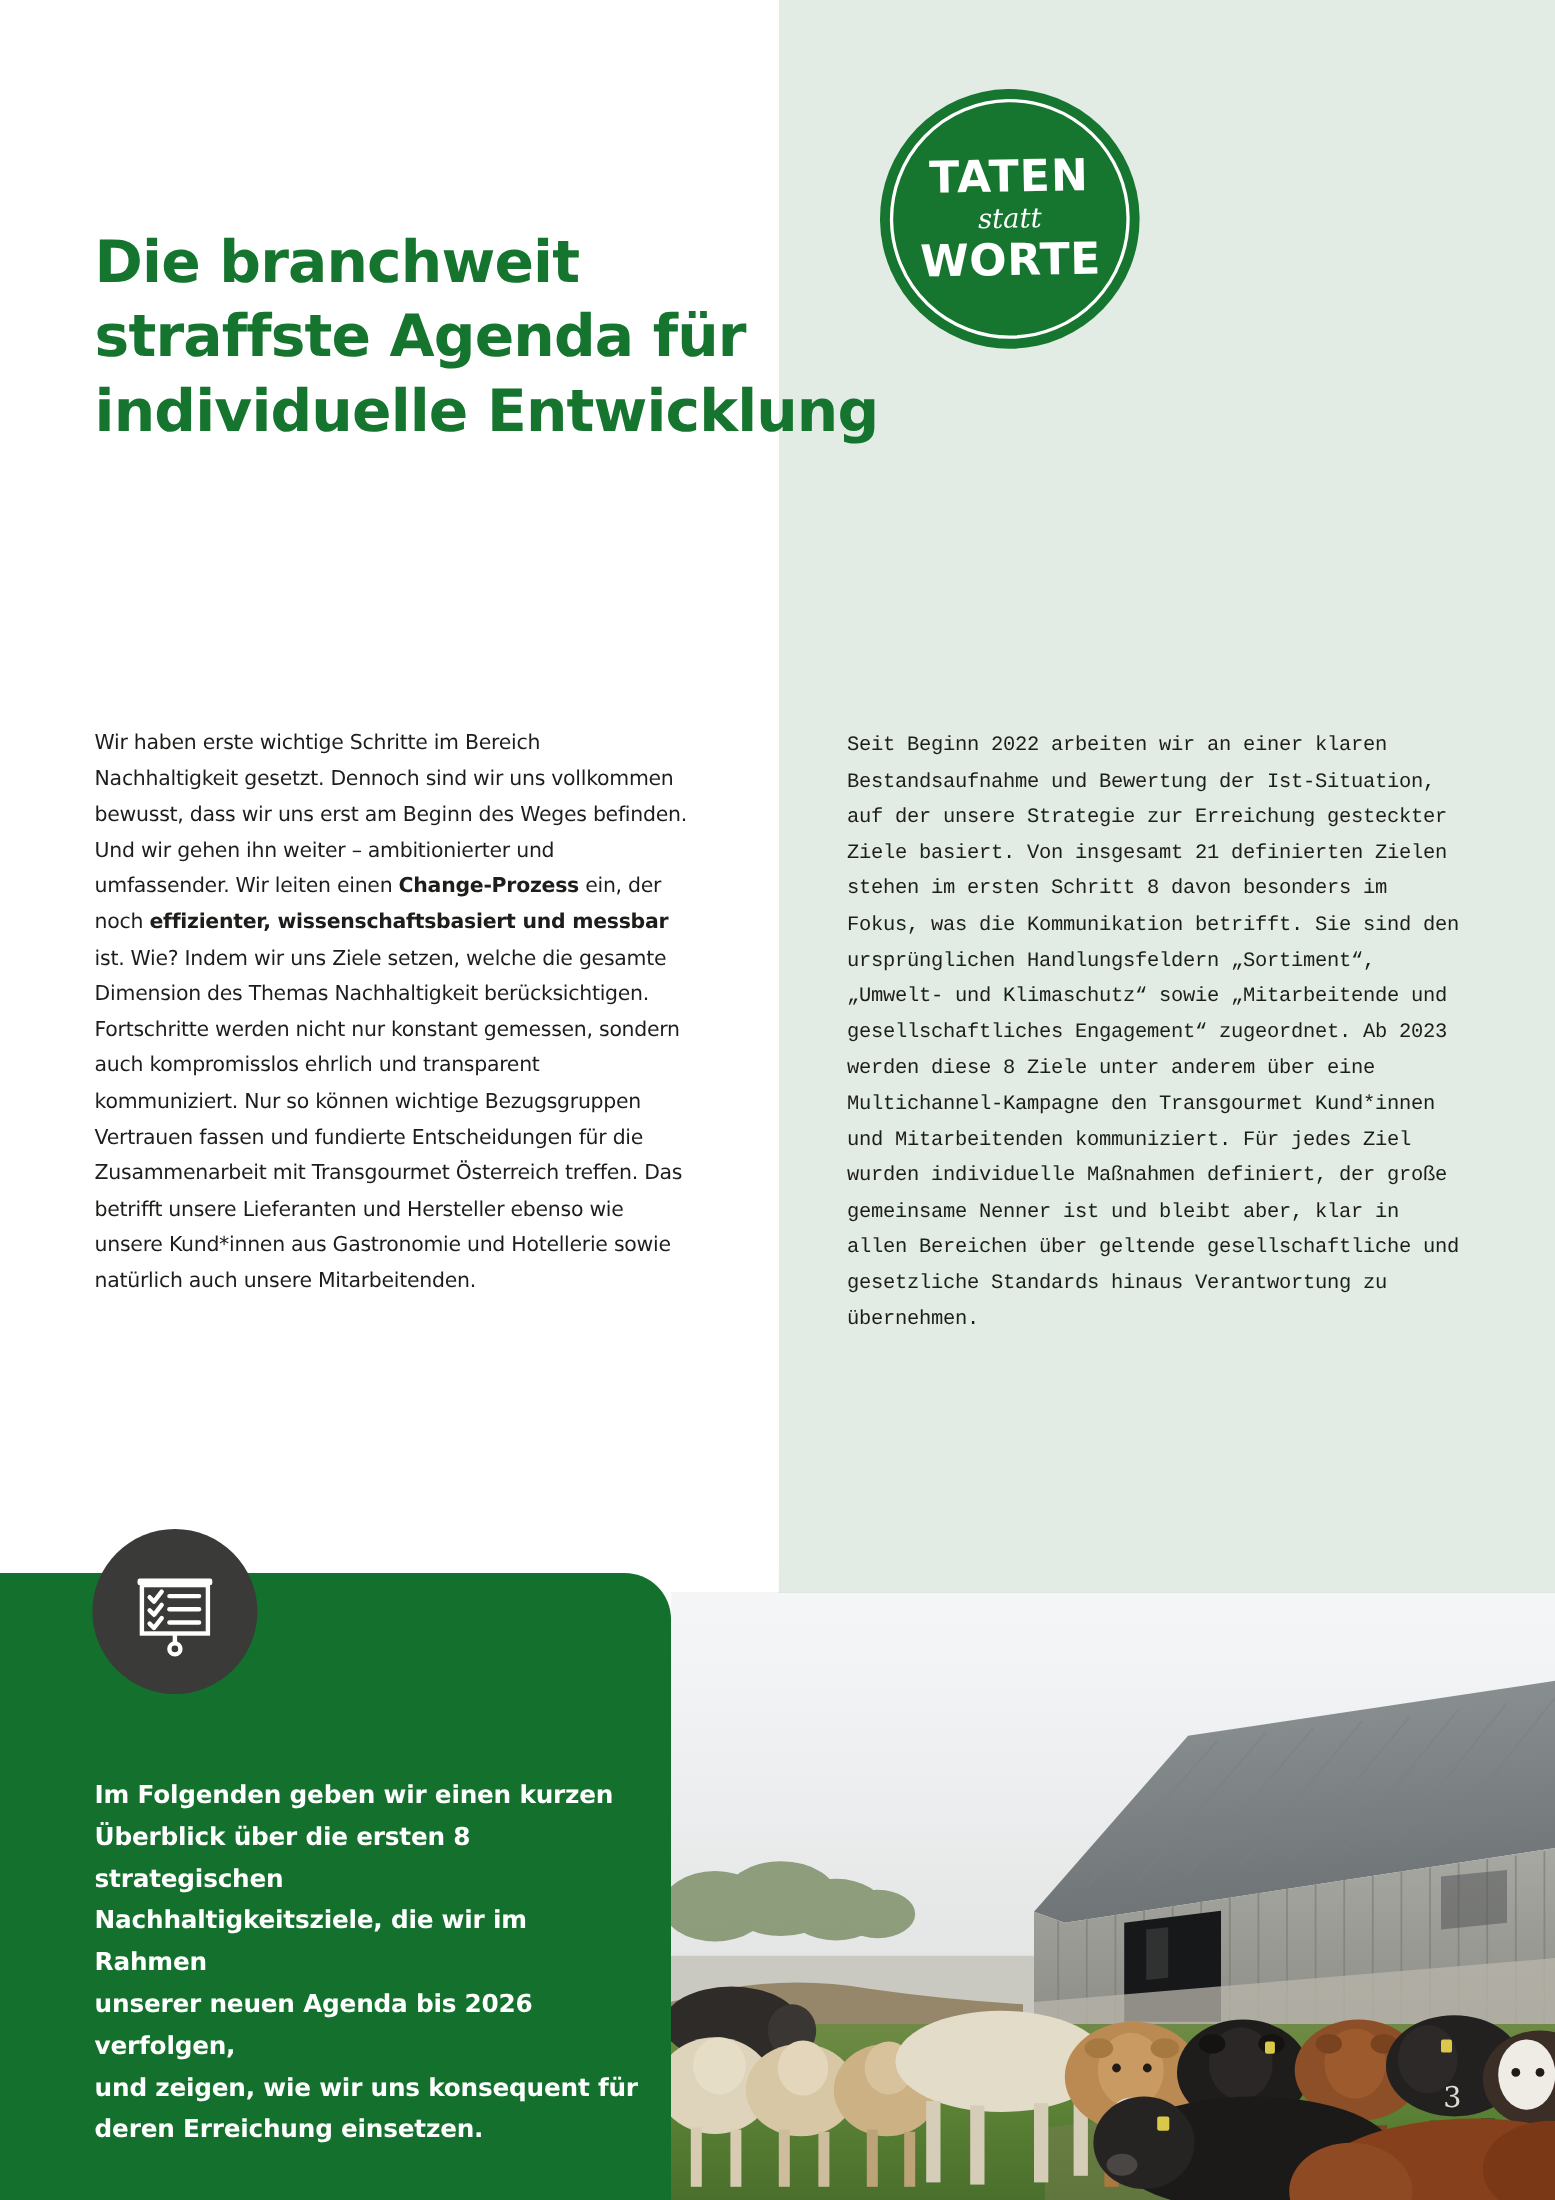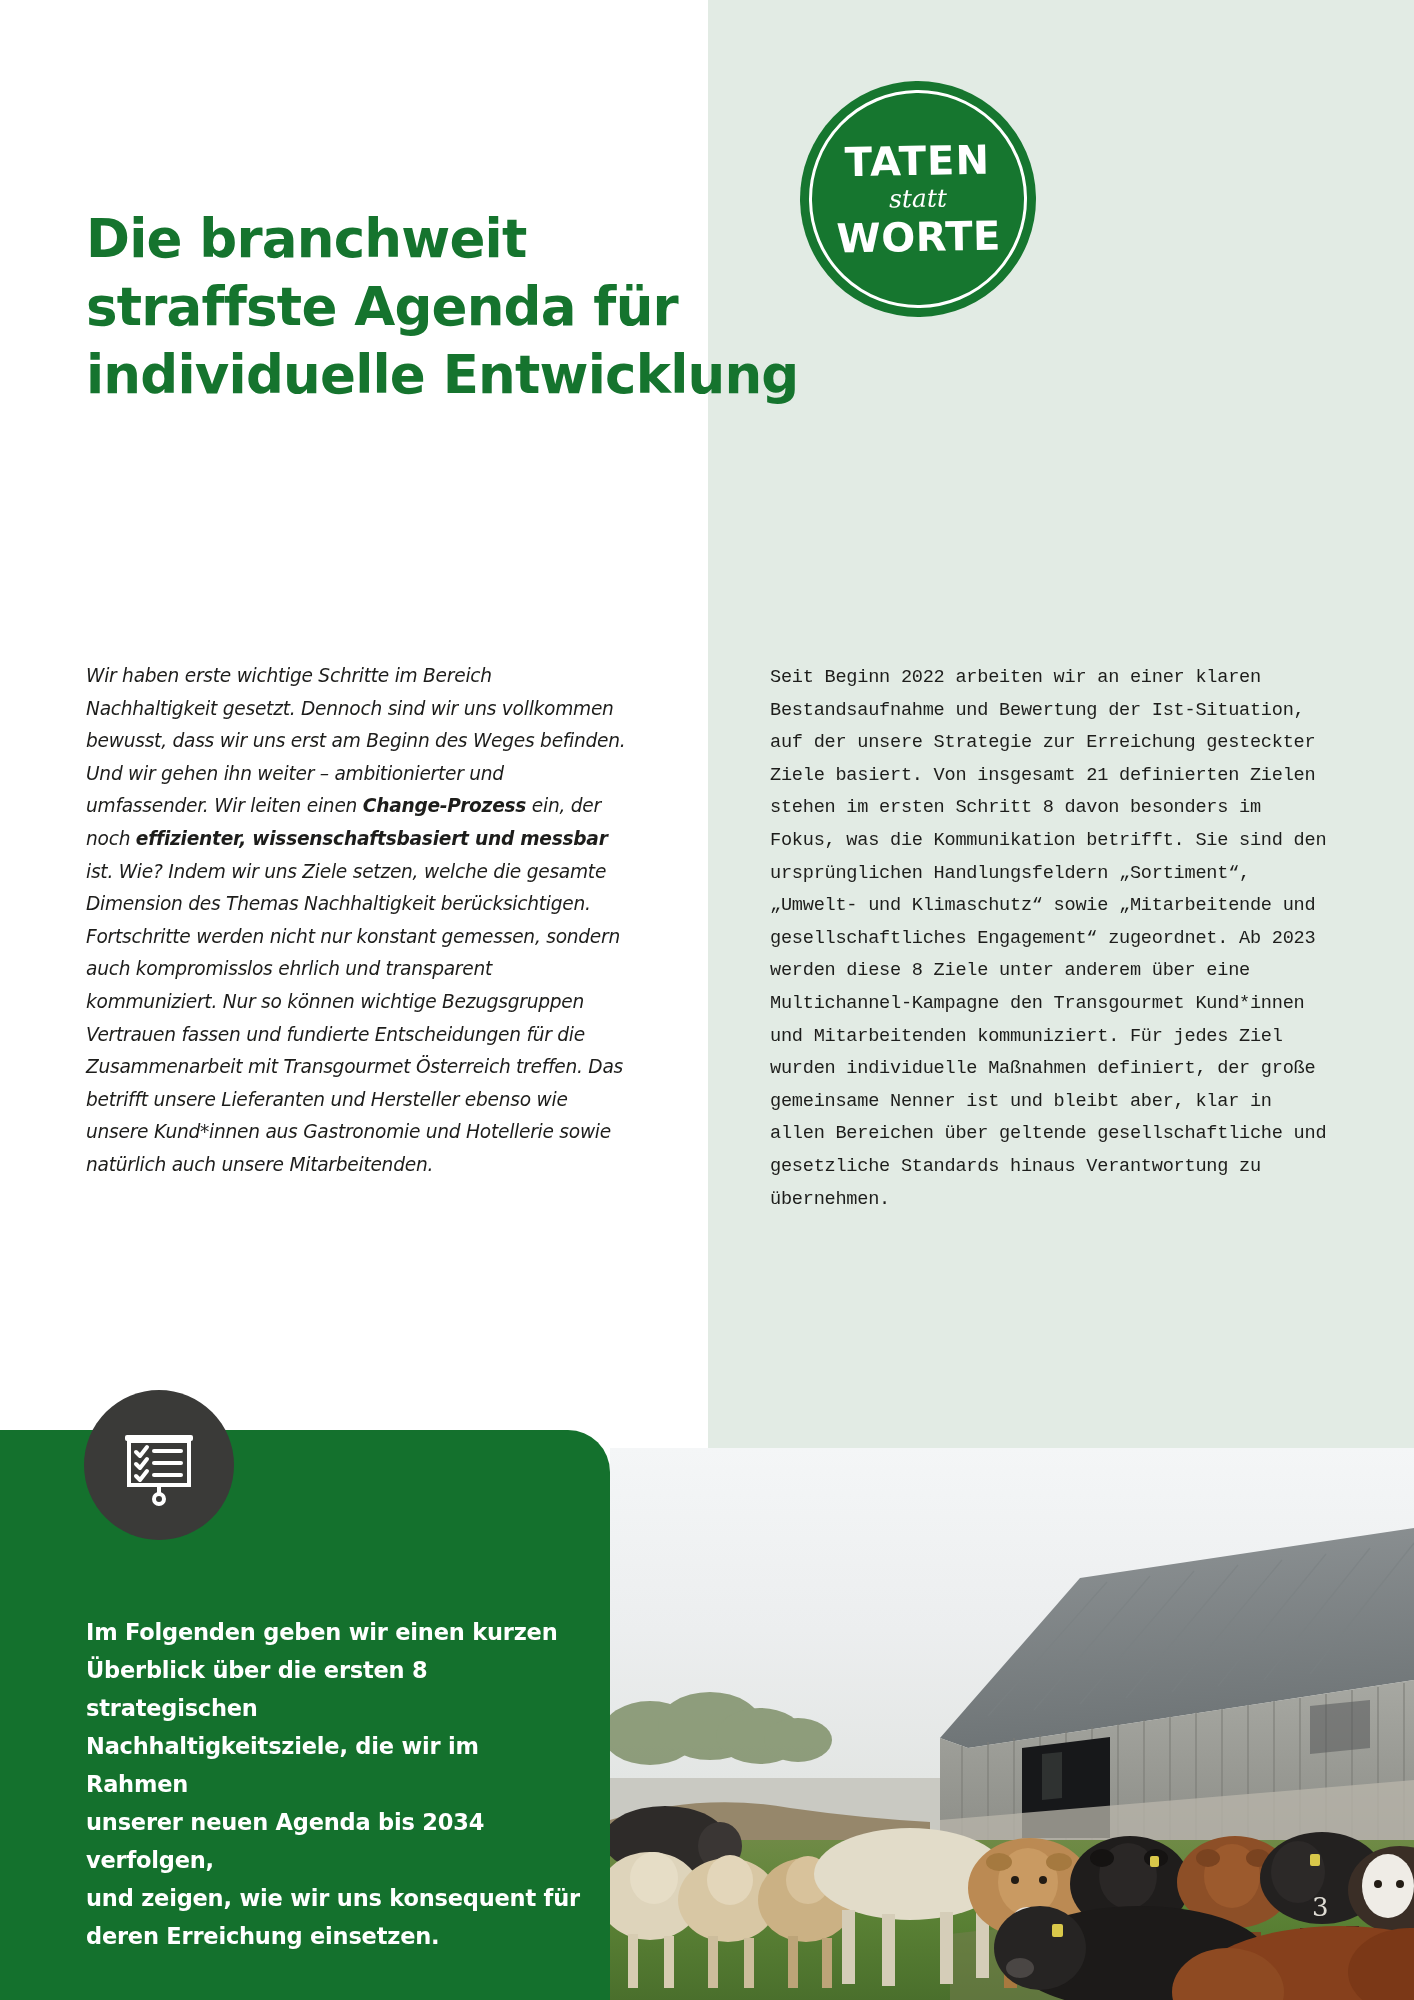--- a/index.html
+++ b/index.html
@@ -67,21 +67,21 @@
 
   
   .col{
     position:absolute;
     font-size:18.6px;
     line-height:32.6px;
     color:#1d1d1b;
     font-family:"DejaVu Sans", sans-serif;
     letter-spacing:-0.25px;
   }
-  .col-left{ left:86px; top:660px; width:540px;font-style:italic; }
+  .col-left{ left:86px; top:660px; width:540px; }
   .col-right{ left:770px; top:662px; width:560px;font-family:Liberation Mono, monospace; }
   .col b{ font-weight:700; }
 
   
   .callout{
     position:absolute; left:0; top:1430px;
     width:610px; height:570px;
     background:#14712d;
     border-top-right-radius:42px;
   }
@@ -163,21 +163,21 @@
 
     <rect x="39" y="30" width="31" height="4" rx="2" fill="#ffffff"></rect>
     <rect x="39" y="42" width="31" height="4" rx="2" fill="#ffffff"></rect>
     <rect x="39" y="54" width="31" height="4" rx="2" fill="#ffffff"></rect>
   </svg>
 </div>
 
 <p class="callout-text">Im Folgenden geben wir einen kurzen
 Überblick über die ersten 8 strategischen
 Nachhaltigkeitsziele, die wir im Rahmen
-unserer neuen Agenda bis 2034 verfolgen,
+unserer neuen Agenda bis 2026 verfolgen,
 und zeigen, wie wir uns konsequent für
 deren Erreichung einsetzen.</p>
 
 <div class="photo">
   <svg viewBox="0 0 804 552" preserveAspectRatio="xMidYMid slice" aria-hidden="true">
     <defs>
       <linearGradient id="sky" x1="0" y1="0" x2="0" y2="1">
         <stop offset="0%" stop-color="#f4f6f7"></stop>
         <stop offset="55%" stop-color="#eceeef"></stop>
         <stop offset="100%" stop-color="#e3e6e4"></stop>

